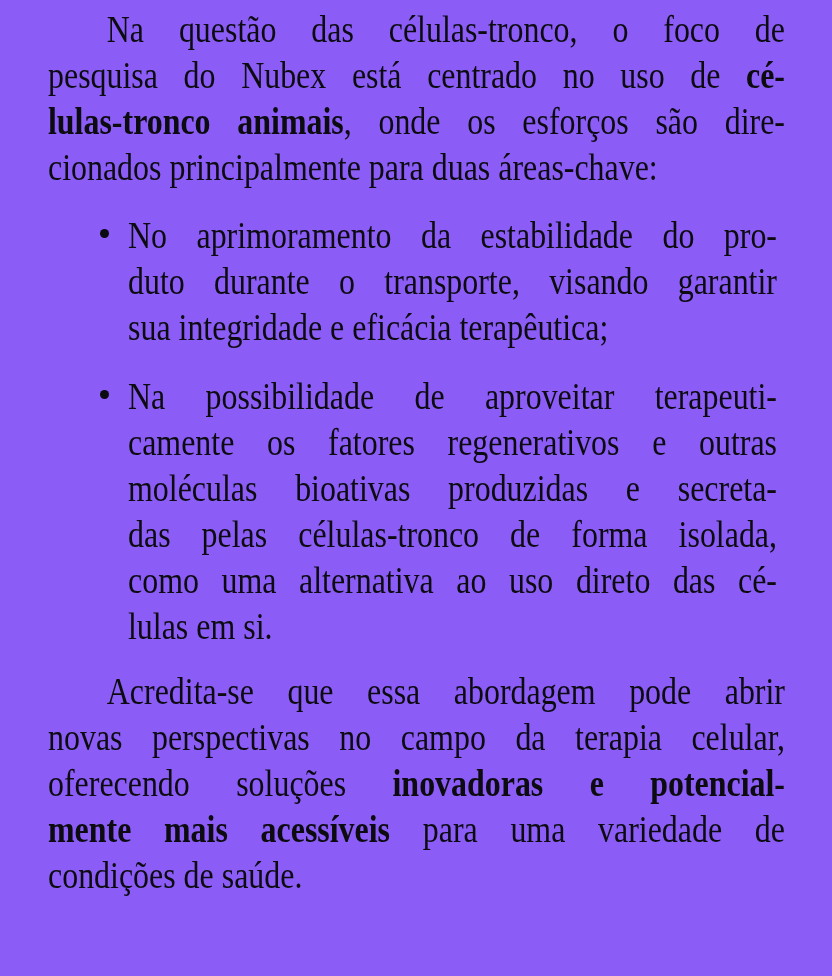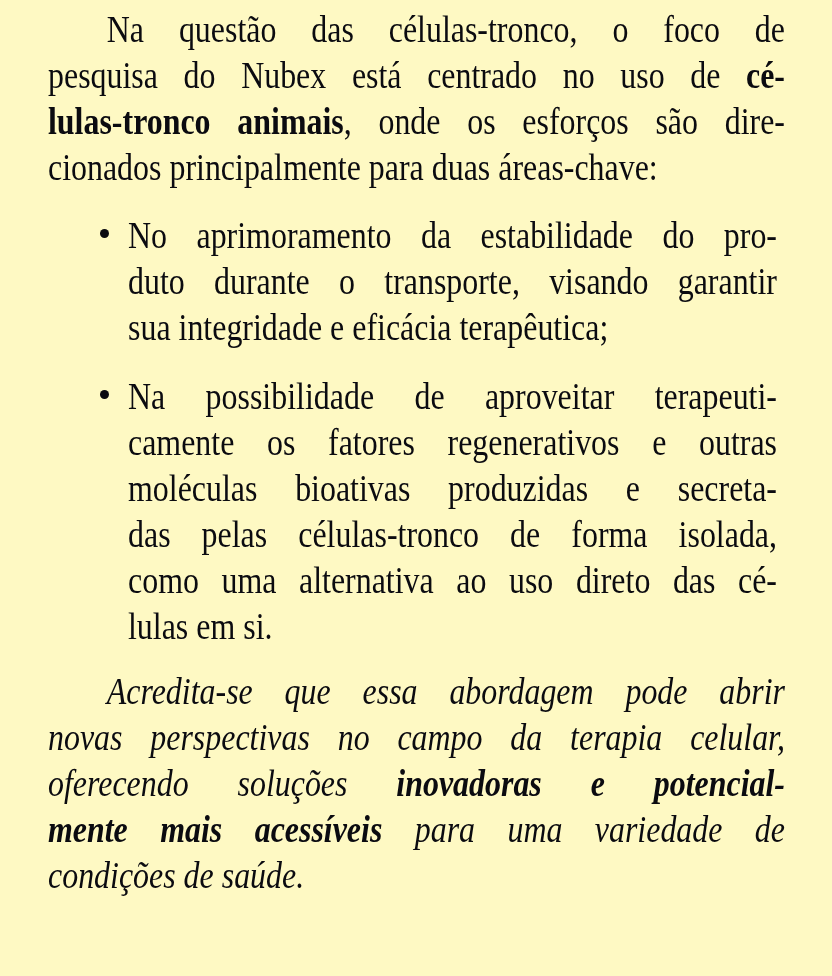--- a/index.html
+++ b/index.html
@@ -12,21 +12,21 @@
     background: #dcdcfb;
     font-family: "Liberation Serif", "DejaVu Serif", serif;
     color: #0b0b10;
     overflow: hidden;
   }
 
   .page {
     position: relative;
     width: 832px;
     height: 976px;
-    background: #fef9c3;
+    background: #8b5cf6;
     box-sizing: border-box;
     padding: 0;
   }
 
   .doc-body {
     position: absolute;
     left: 48px;
     top: 6px;
     width: 737px;
   }
@@ -53,21 +53,20 @@
     text-align-last: left;
     white-space: normal;
   }
 
   .para {
     margin: 0;
   }
 
   .para-gap-top {
     margin-top: 19px;
-    font-style: italic;
   }
 
   
   .blist {
     margin: 22px 0 0 0;
     padding: 0;
     list-style: none;
   }
   .blist .li {
     position: relative;

